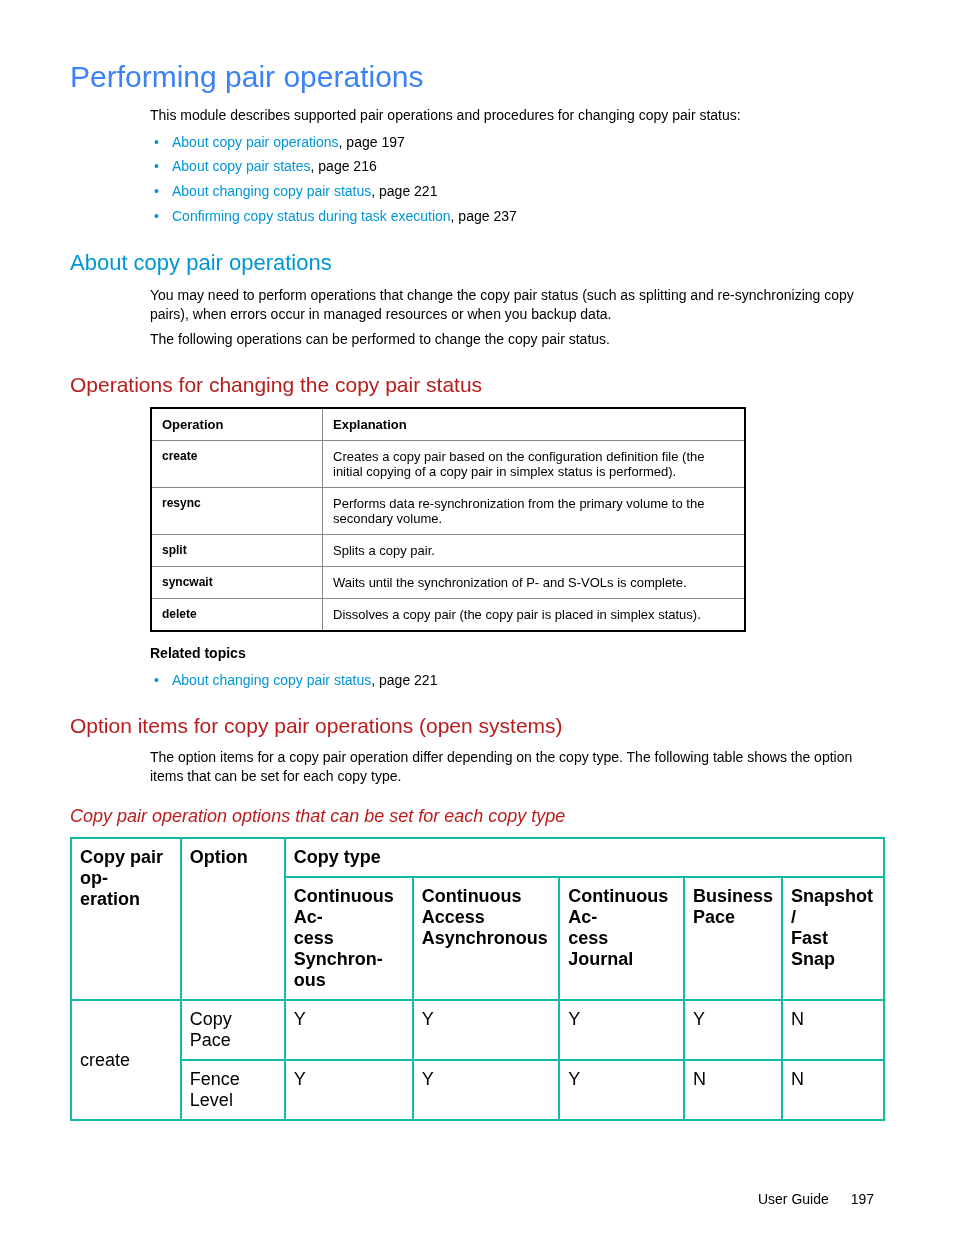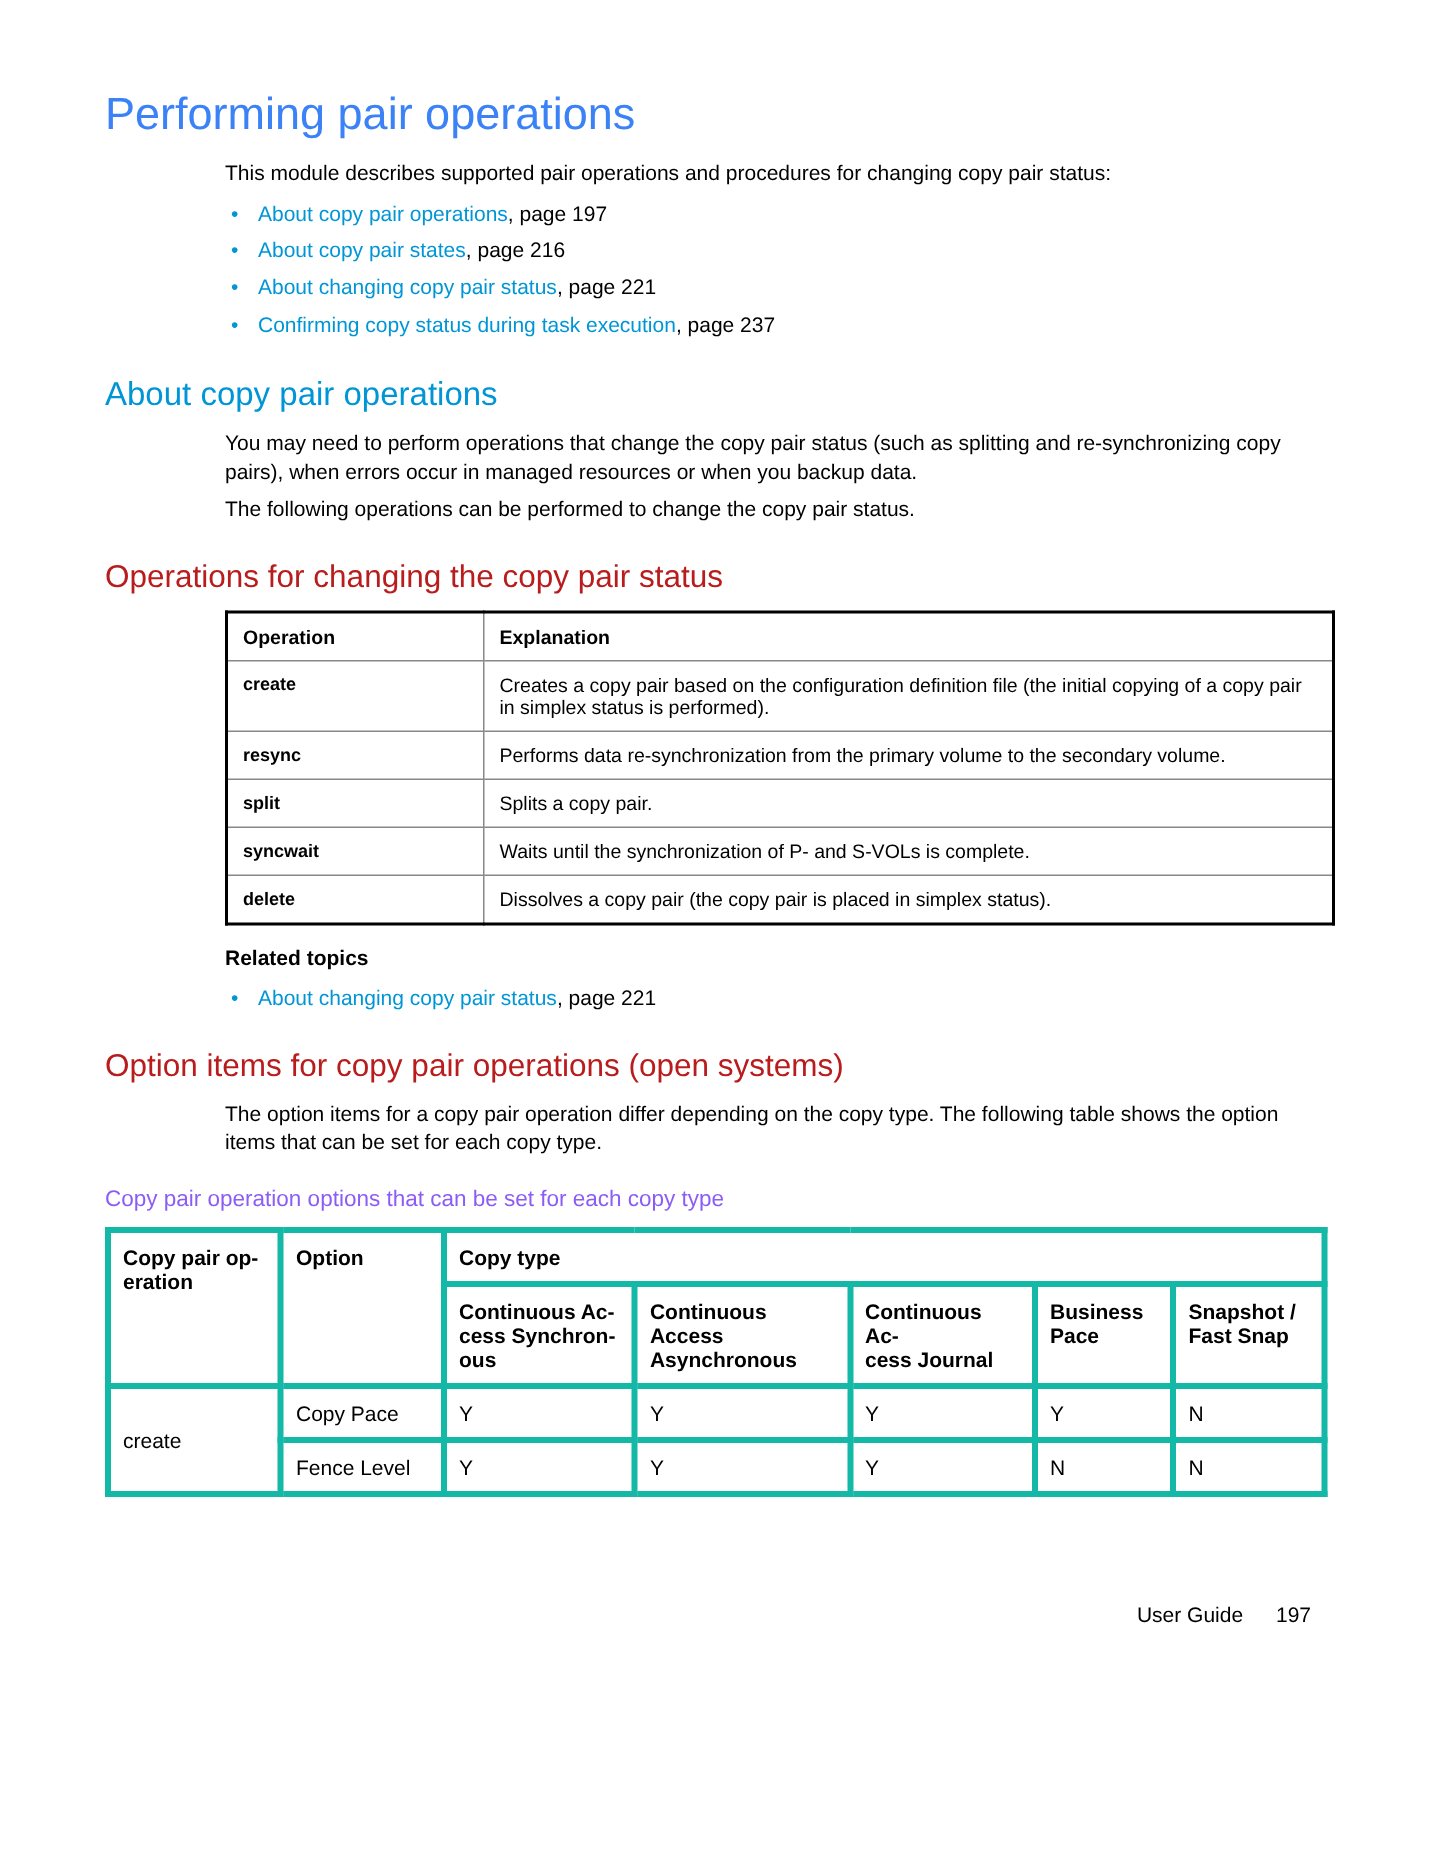--- a/index.html
+++ b/index.html
@@ -29,23 +29,24 @@
   h3 {
     font-family: Arial, Helvetica, sans-serif;
     font-weight: 400;
     font-size: 21px;
     color: #b91c1c;
     margin: 24px 0 10px 0;
   }
   h4 {
     font-family: Arial, Helvetica, sans-serif;
     font-weight: 300;
-    font-size: 15px;
-    color: #8b5cf6;
+    font-size: 18px;
+    color: #b91c1c;
     margin: 20px 0 10px 0;
+    font-style: italic;
   }
   .body-indent {
     margin-left: 80px;
   }
   .body-indent2 {
     margin-left: 80px;
   }
   p {
     margin: 6px 0;
     line-height: 1.35;
@@ -72,21 +73,21 @@
     text-decoration: none;
   }
   .related-topics-label {
     font-weight: bold;
     margin-top: 12px;
   }
 
   
   table.ops {
     border-collapse: collapse;
-    width: 740px;
+    width: 596px;
     margin-top: 6px;
     border: 2px solid #000;
   }
   table.ops th, table.ops td {
     border-top: 1px solid #888;
     border-bottom: 1px solid #888;
     border-left: 1px solid #888;
     border-right: 1px solid #888;
     padding: 8px 10px;
     text-align: left;
@@ -106,25 +107,25 @@
   table.options {
     border-collapse: collapse;
     width: 815px;
     margin-top: 6px;
     border-top: 2px solid #000;
     border-left: 2px solid #000;
     border-right: 1px solid #888;
     border-bottom: 1px solid #888;
   }
   table.options th, table.options td {
-    border: 4px solid #14b8a6;
+    border: 2px solid #14b8a6;
     padding: 8px 8px;
     text-align: left;
     vertical-align: top;
-    font-size: 14px;
+    font-size: 18px;
   }
   table.options th {
     font-weight: bold;
   }
   .footer {
     margin-top: 70px;
     text-align: right;
     padding-right: 10px;
     font-size: 14px;
   }

